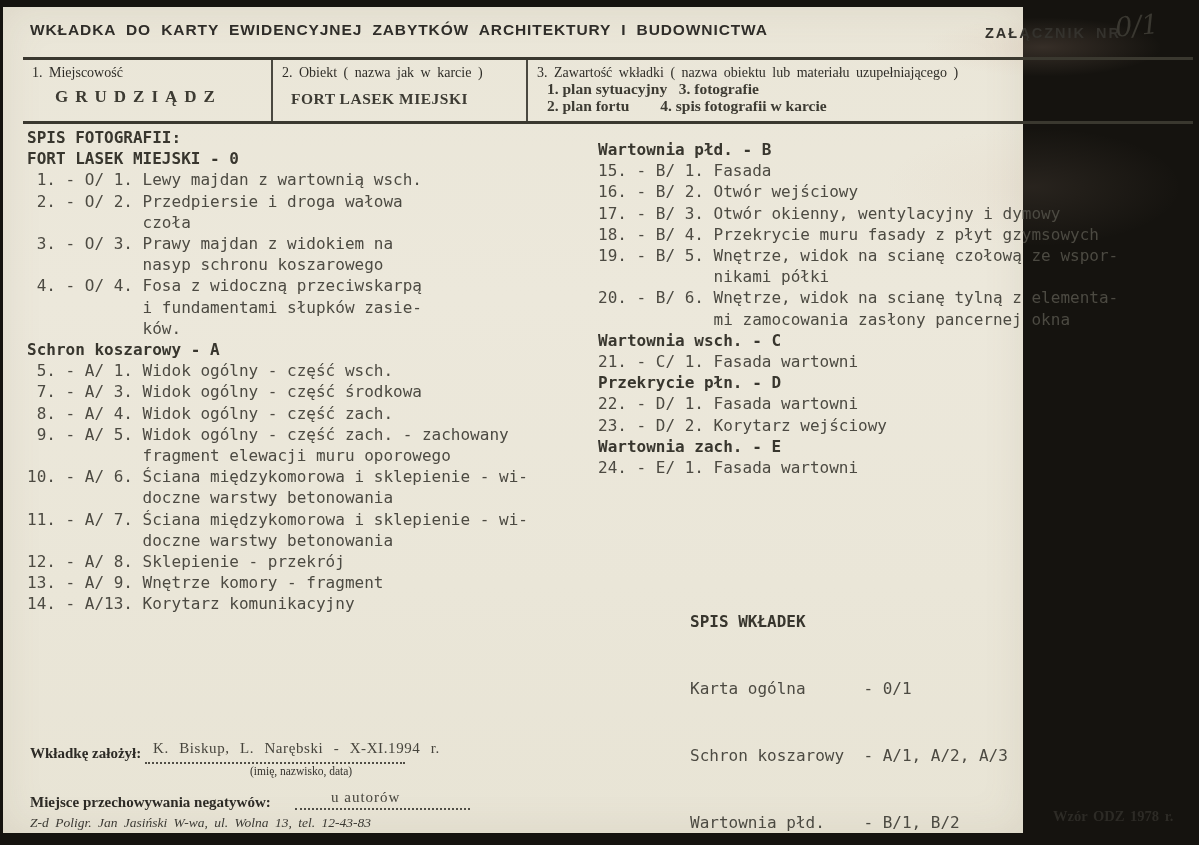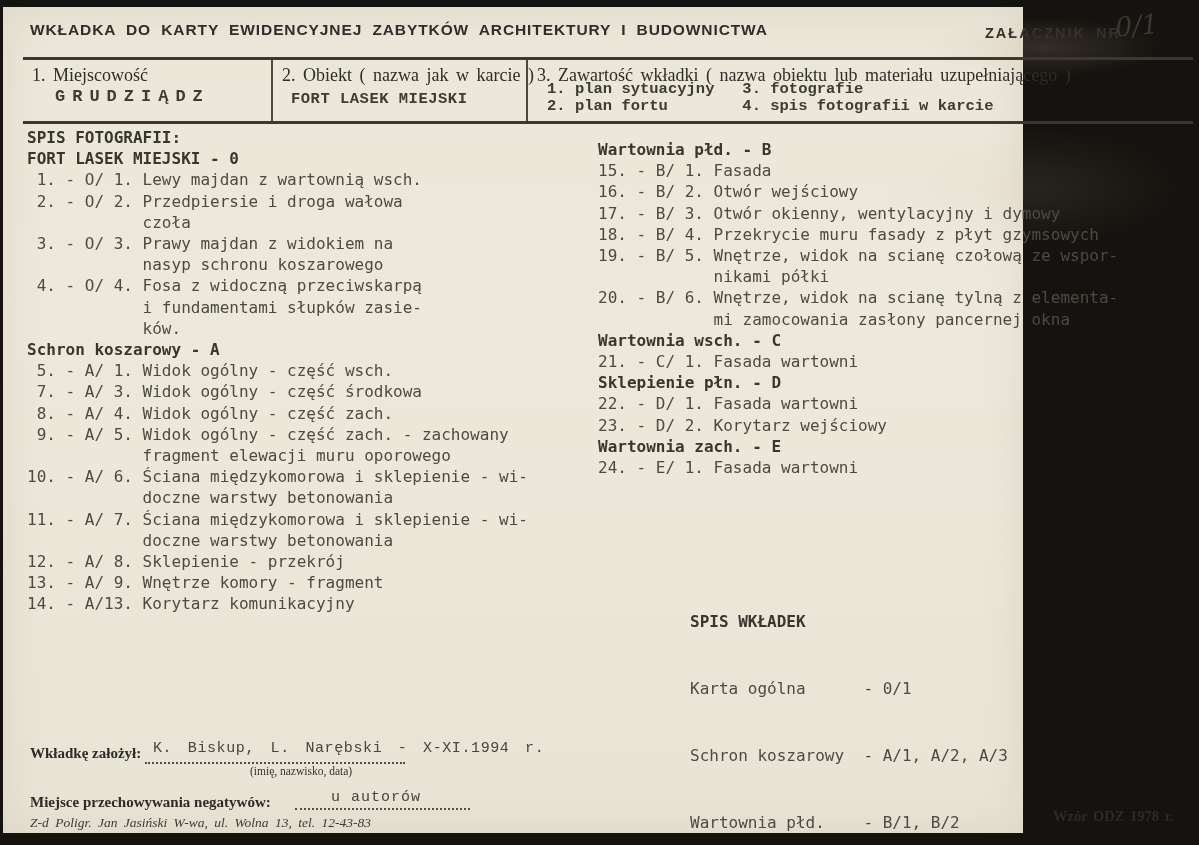--- a/index.html
+++ b/index.html
@@ -41,24 +41,24 @@
     left:20px;top:50px;width:1170px;height:61px;
     border-top:3px solid #3a382f;border-bottom:3px solid #3a382f;
     display:flex;
   }
   .cell{position:relative;height:100%;}
   .cell.c1{width:248px;}
   .cell.c2{width:253px;border-left:2px solid #4a4840;}
   .cell.c3{flex:1;border-left:2px solid #4a4840;}
   .flabel{
     position:absolute;left:9px;top:5px;
-    font-family:"Liberation Serif",serif;font-size:18px;word-spacing:3px;
+    font-family:"Liberation Serif",serif;font-size:14px;word-spacing:3px;
     color:#2f2d28;white-space:nowrap;
   }
-  .typed{font-family:Liberation Mono, monospace;color:#45433b;white-space:pre;}
+  .typed{font-family:Liberation Serif, serif;color:#45433b;white-space:pre;}
   .v1{position:absolute;left:32px;top:27px;font-size:17px;font-weight:bold;letter-spacing:7px;color:#3d3b33;}
   .v2{position:absolute;left:18px;top:30px;font-size:15.5px;font-weight:bold;letter-spacing:.5px;color:#3d3b33;}
   .v3{position:absolute;left:19px;top:21px;font-size:15.5px;font-weight:bold;line-height:16.5px;color:#3d3b33;}
   
   .tcol{line-height:21.2px;}
   .tcol .tline{white-space:pre;font-family:"DejaVu Sans Mono",monospace;font-size:16px;color:#4c4a42;}
   .tcol .tline.bold{font-weight:bold;color:#38362e;}
   .col-left{left:24px;top:120px;}
   .col-right{left:595px;top:120px;margin-top:12px;}
   .spis{left:687px;top:559px;line-height:23px;}
@@ -140,21 +140,21 @@
       <div class="tline">15. - B/ 1. Fasada</div>
       <div class="tline">16. - B/ 2. Otwór wejściowy</div>
       <div class="tline">17. - B/ 3. Otwór okienny, wentylacyjny i dymowy</div>
       <div class="tline">18. - B/ 4. Przekrycie muru fasady z płyt gzymsowych</div>
       <div class="tline">19. - B/ 5. Wnętrze, widok na scianę czołową ze wspor-</div>
       <div class="tline">            nikami półki</div>
       <div class="tline">20. - B/ 6. Wnętrze, widok na scianę tylną z elementa-</div>
       <div class="tline">            mi zamocowania zasłony pancernej okna</div>
       <div class="tline bold">Wartownia wsch. - C</div>
       <div class="tline">21. - C/ 1. Fasada wartowni</div>
-      <div class="tline bold">Sklepienie płn. - D</div>
+      <div class="tline bold">Przekrycie płn. - D</div>
       <div class="tline">22. - D/ 1. Fasada wartowni</div>
       <div class="tline">23. - D/ 2. Korytarz wejściowy</div>
       <div class="tline bold">Wartownia zach. - E</div>
       <div class="tline">24. - E/ 1. Fasada wartowni</div>
     </div>
 
   <div class="abs spis">
       <div class="tline bold">SPIS WKŁADEK</div>
       <div class="tline">Karta ogólna      - 0/1</div>
       <div class="tline">Schron koszarowy  - A/1, A/2, A/3</div>

